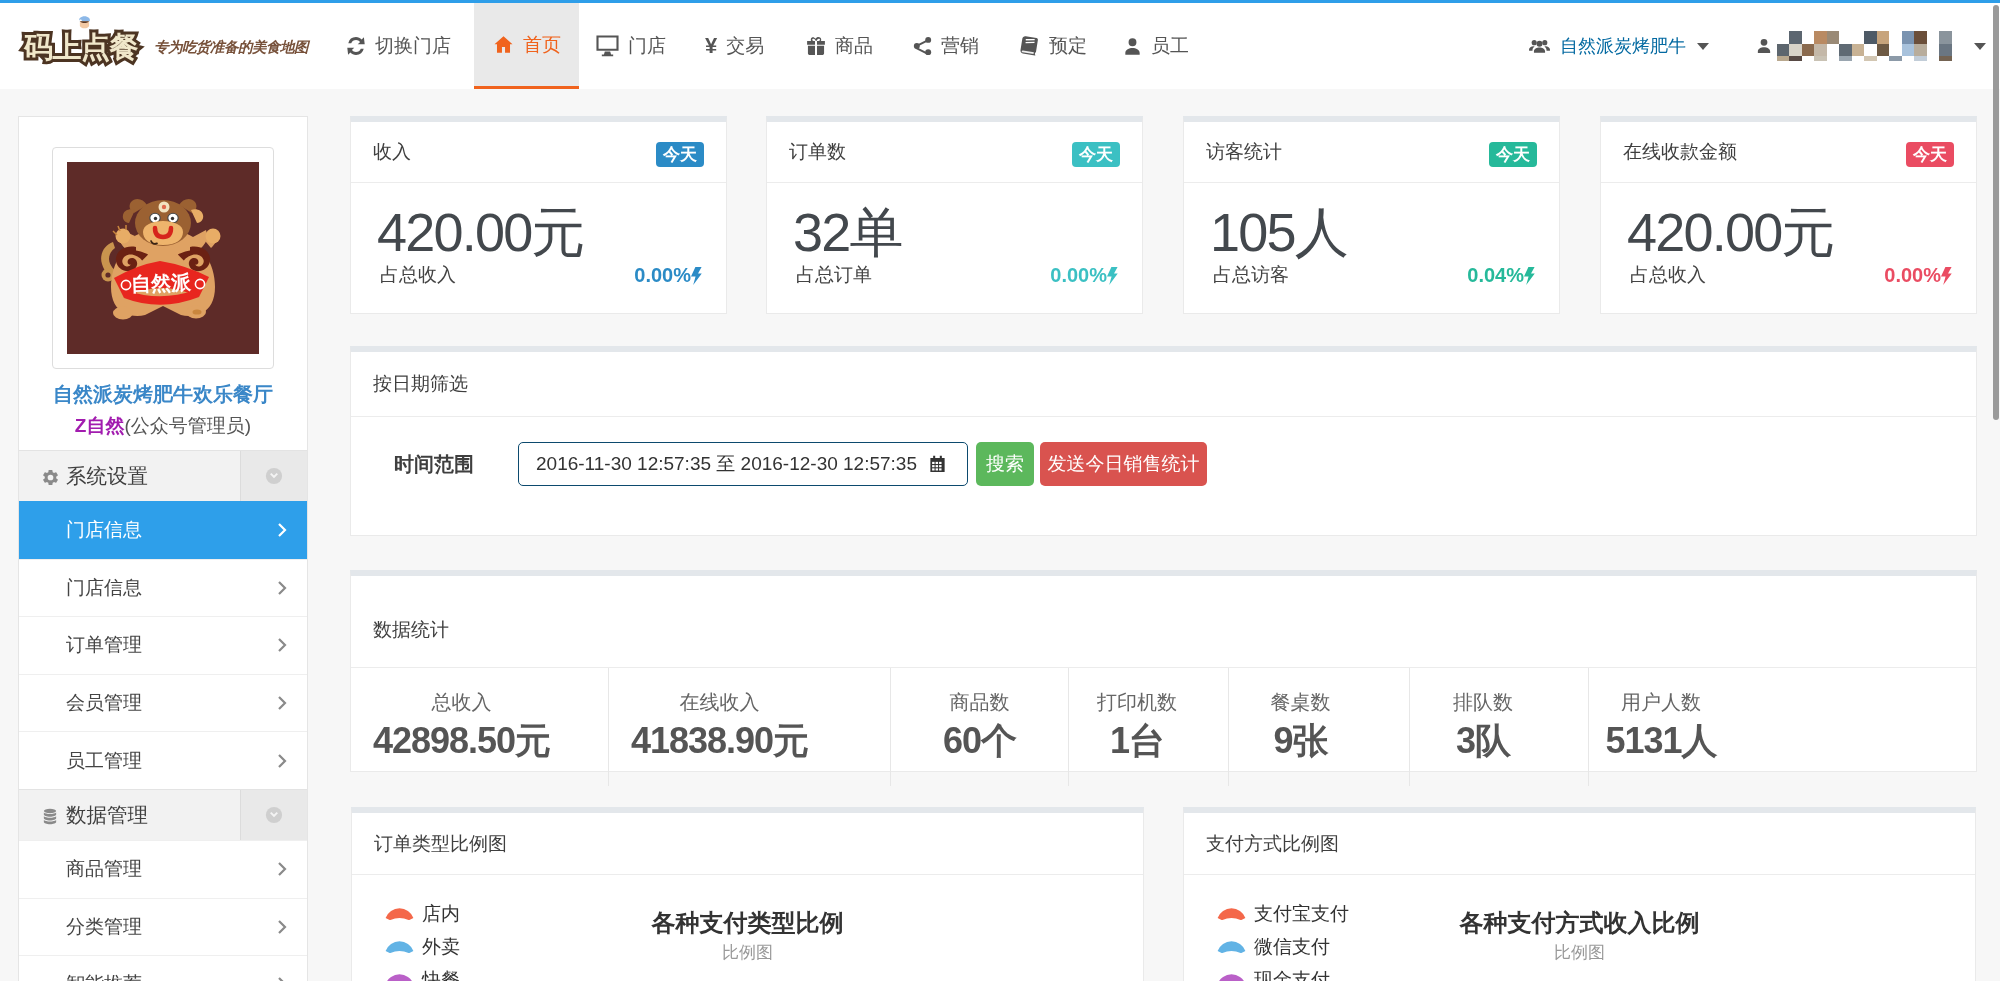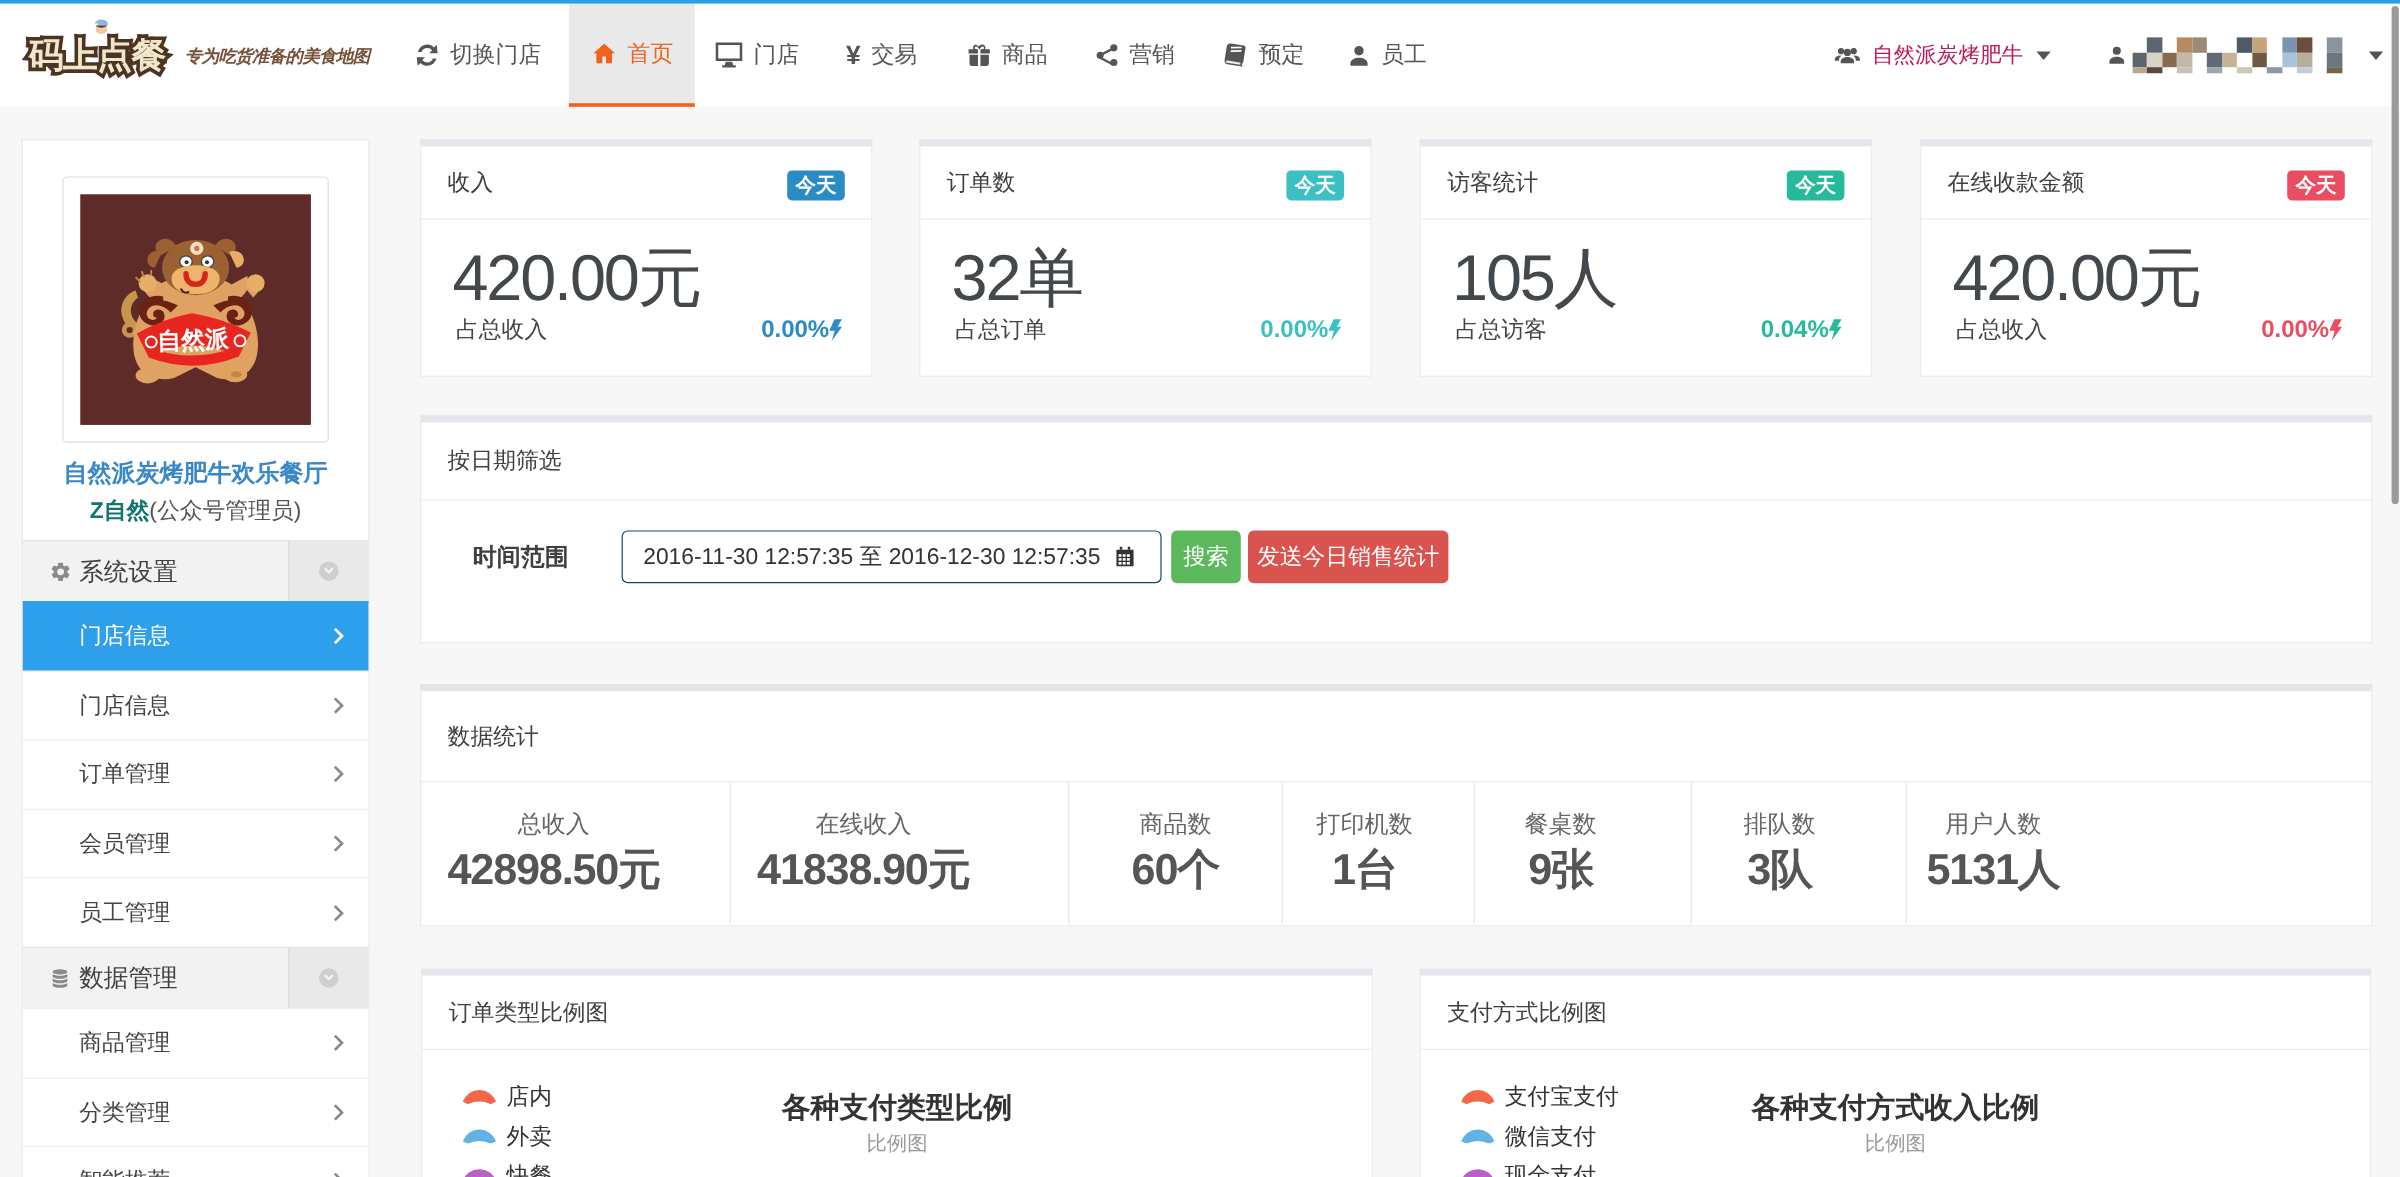--- a/index.html
+++ b/index.html
@@ -60,21 +60,21 @@
 #dpanel .ph { height:65px; }
 #drow { display:flex; align-items:center; margin-top:25px; }
 #dlabel { margin-left:43px; font-size:20px; font-weight:bold; color:#3f3f3f; }
 #dinput { margin-left:44px; min-width:450px; width:450px; height:44px; border:1px solid #0c4a6e; border-radius:5px; background:#fff; display:flex; align-items:center; justify-content:space-between; padding:0 20px 0 17px; font-size:19px; color:#333; white-space:nowrap; overflow:hidden; }
 .btn { height:44px; border-radius:5px; color:#fff; font-size:19px; display:flex; align-items:center; justify-content:center; }
 #btnsearch { width:58px; background:#5cb85c; margin-left:8px; }
 #btnsend { width:167px; background:#d9534f; margin-left:6px; }
 
 
 #spanel { left:350px; top:570px; width:1627px; height:202px; }
-#spanel .ph { height:76px; padding:0 22px; }
+#spanel .ph { height:76px; padding:0 22px;margin-top:16px; }
 #stiles { display:flex; height:118px; }
 .stile { border-right:1px solid #e7e7e7; display:flex; flex-direction:column; align-items:center; justify-content:center; }
 .stile:last-child { border-right:none; }
 .stlabel { font-size:20px; color:#666; }
 .stnum { font-size:36px; font-weight:bold; color:#555; letter-spacing:-1px; margin-top:1px; white-space:nowrap; }
 
 
 .cpanel { top:807px; width:793px; height:220px; }
 .cpanel .ph { height:62px; }
 .legend { position:absolute; left:33px; top:84px; }
@@ -151,21 +151,21 @@
         </svg>员工</div>
     </div>
   <div id="navright">
     <svg class="ic" width="23" height="20" viewBox="0 0 26 22" style="color:#555;">
         <circle cx="7" cy="7.2" r="2.9"></circle>
         <circle cx="19" cy="7.2" r="2.9"></circle>
         <circle cx="13" cy="8.4" r="3.4"></circle>
         <path d="M13 12.6c-3 0-6.3 1.5-6.3 4.3v1.6h12.6v-1.6c0-2.8-3.3-4.3-6.3-4.3z"></path>
         <path d="M6 11.2c-2.3.2-4.8 1.4-4.8 3.6v1.5h3.9v-.9c0-1.7 1-3 2.4-3.9zM20 11.2c2.3.2 4.8 1.4 4.8 3.6v1.5h-3.9v-.9c0-1.7-1-3-2.4-3.9z"></path>
       </svg>
-    <span style="font-size:18px;color:#be185d;margin:0 11px 0 9px;">自然派炭烤肥牛</span>
+    <span style="font-size:18px;color:#0369a1;margin:0 11px 0 9px;">自然派炭烤肥牛</span>
     <span class="caret"></span>
     <svg class="ic" width="18" height="18" viewBox="0 0 24 24" style="color:#555;margin-left:46px;">
         <path d="M12 11.6a4.5 4.5 0 1 0 0-9 4.5 4.5 0 0 0 0 9zm0 2.2c-3.8 0-8.2 1.9-8.2 5.5v2.1h16.4v-2.1c0-3.6-4.4-5.5-8.2-5.5z"></path>
       </svg>
     <div id="mosaic" style="margin-left:4px;">
         <i></i>
         <i style="background: rgb(92, 102, 112);"></i>
         <i></i>
         <i style="background: rgb(185, 138, 98);"></i>
         <i style="background: rgb(154, 138, 118);"></i>
@@ -253,21 +253,21 @@
 
       <path d="M47 116 Q70 103 93 99 Q118 103 142 115 L132 135 Q113 126 94 126 Q75 126 57 136 Z" fill="#e8261f"></path>
       <path d="M57 136 Q94 150 132 135 L128 128 Q94 140 61 129 Z" fill="#e8261f"></path>
       <text x="94" y="128" text-anchor="middle" font-size="20" font-weight="bold" fill="#fff" transform="rotate(-2 94 124)">自然派</text>
       <circle cx="59" cy="123" r="4.6" fill="none" stroke="#fff" stroke-width="1.6"></circle>
       <circle cx="133" cy="122" r="4.6" fill="none" stroke="#fff" stroke-width="1.6"></circle>
     </svg>
   </div>
     </div>
   <div id="shopname">自然派炭烤肥牛欢乐餐厅</div>
-  <div id="shopuser"><b style="color:#0f766e;">Z自然</b>(公众号管理员)</div>
+  <div id="shopuser"><b style="color:#a21caf;">Z自然</b>(公众号管理员)</div>
   <div id="menu">
       <div class="mhead">
         <span class="mico"><svg class="ic" width="19" height="19" viewBox="0 0 24 24">
             <path d="M19.14 12.94c.04-.3.06-.61.06-.94 0-.32-.02-.64-.07-.94l2.03-1.58a.49.49 0 0 0 .12-.61l-1.92-3.32a.488.488 0 0 0-.59-.22l-2.39.96c-.5-.38-1.03-.7-1.62-.94l-.36-2.54a.484.484 0 0 0-.48-.41h-3.84c-.24 0-.43.17-.47.41l-.36 2.54c-.59.24-1.13.57-1.62.94l-2.39-.96c-.22-.08-.47 0-.59.22L2.74 8.87c-.12.21-.08.47.12.61l2.03 1.58c-.05.3-.09.63-.09.94s.02.64.07.94l-2.03 1.58a.49.49 0 0 0-.12.61l1.92 3.32c.12.22.37.29.59.22l2.39-.96c.5.38 1.03.7 1.62.94l.36 2.54c.05.24.24.41.48.41h3.84c.24 0 .44-.17.47-.41l.36-2.54c.59-.24 1.13-.56 1.62-.94l2.39.96c.22.08.47 0 .59-.22l1.92-3.32a.49.49 0 0 0-.12-.61l-2.01-1.58zM12 15.6A3.6 3.6 0 1 1 12 8.4a3.6 3.6 0 0 1 0 7.2z"></path>
           </svg></span>
         <span class="mtxt">系统设置</span>
         <span class="mright">
           <svg width="18" height="18" viewBox="0 0 20 20">
             <circle cx="10" cy="10" r="9" fill="#cfcfcf"></circle>
             <path d="M5.6 8.1 10 12.5l4.4-4.4-1.5-1.5L10 9.5 7.1 6.6z" fill="#f4f4f4"></path>

